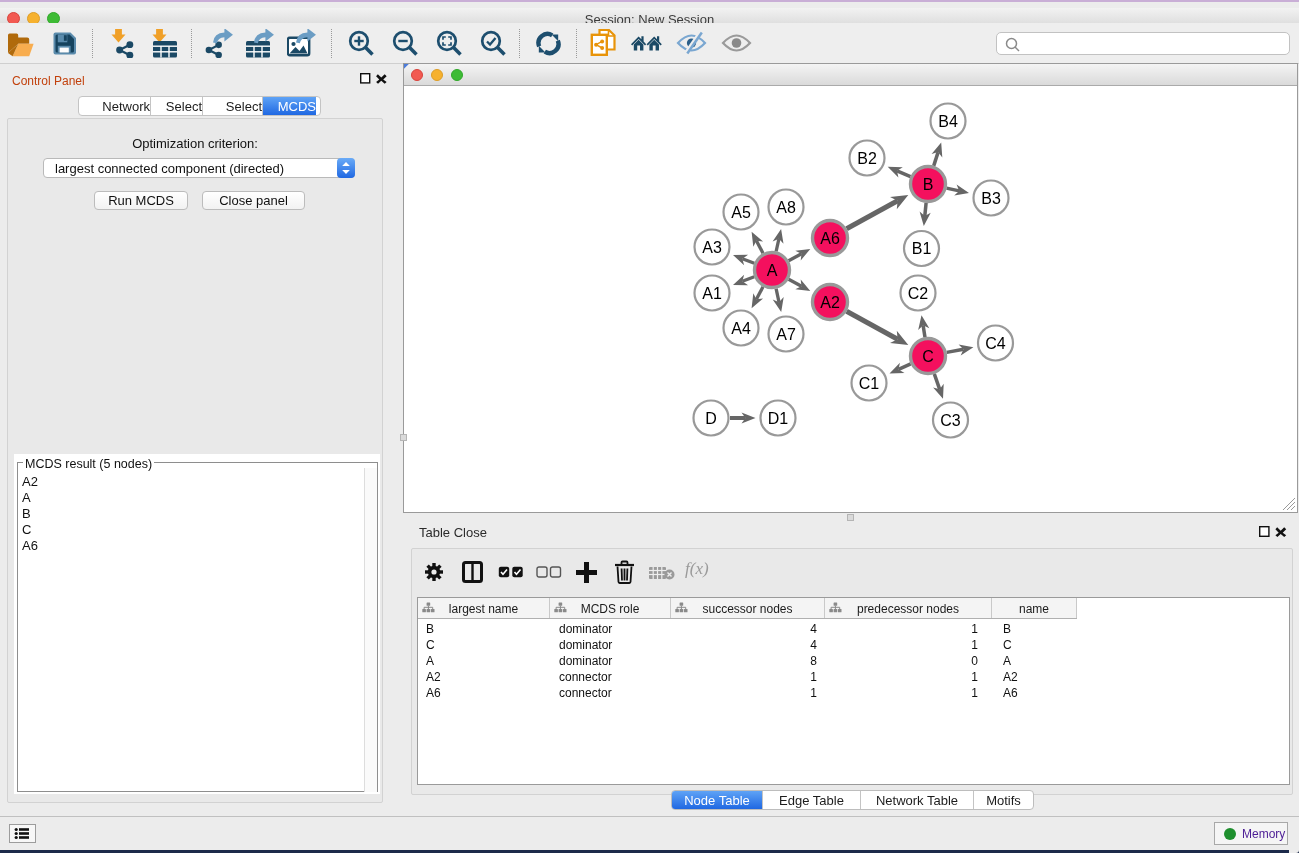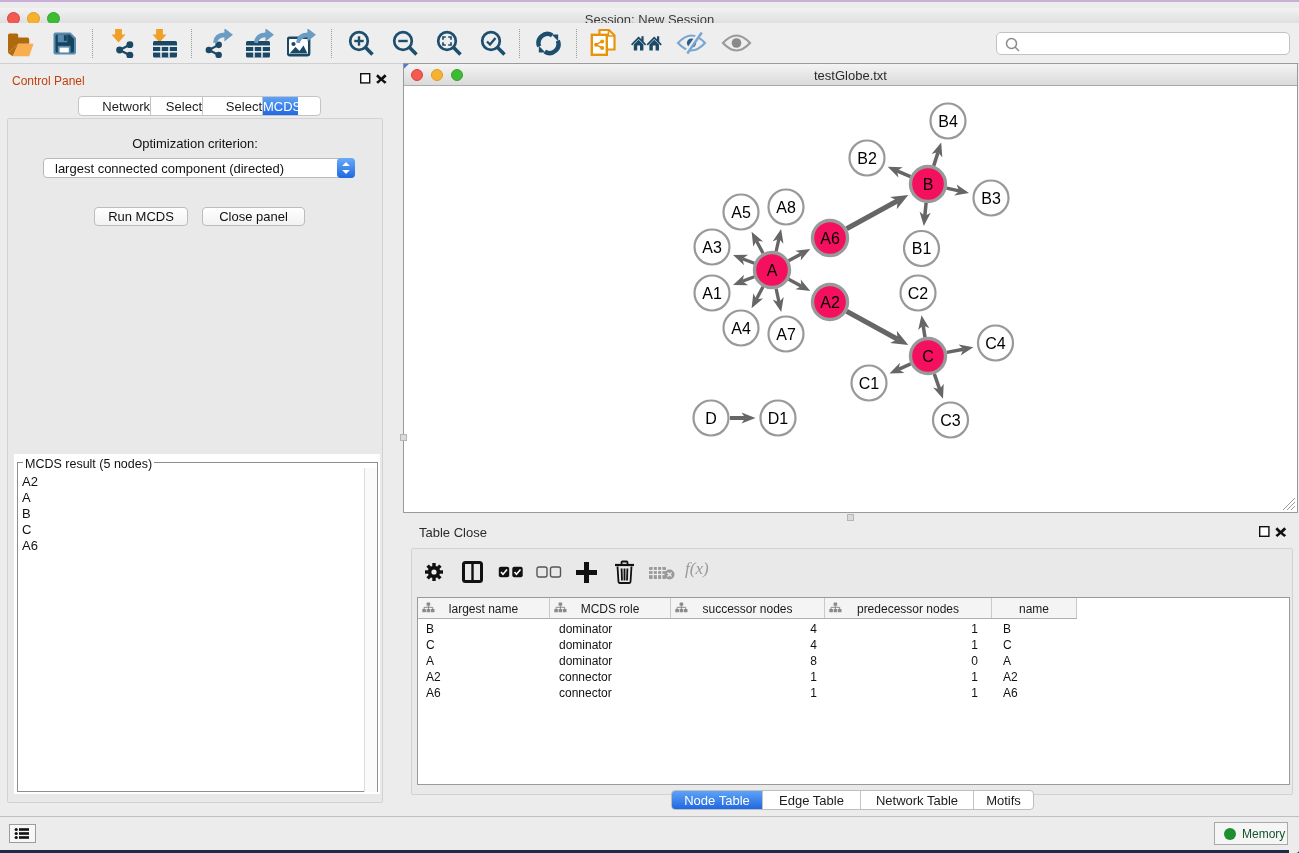--- a/index.html
+++ b/index.html
@@ -26,21 +26,21 @@
 .tab { font-size:13px; color:#1c1c1c; text-align:right; line-height:19px; border-right:1px solid #c4c4c4; }
 .tab:last-child { border-right:none; }
 .tab.sel { background:linear-gradient(#5fa3f6,#2068e2); color:#fff; }
 #optlabel { left:0; top:136px; width:390px; text-align:center; font-size:13px; color:#111; }
 #dropdown { left:43px; top:157.5px; width:312px; height:20px; background:#ffffff;
   border:1px solid #b9b9b9; border-radius:4px; font-size:13px; color:#111; }
 #dropdown .dtext { position:absolute; left:11px; top:2px; }
 #dropdown .spin { position:absolute; right:-1px; top:-1px; width:18px; height:20px; border-radius:4px;
   background:linear-gradient(#6aabf7,#2068e2); }
 .btn { position:absolute; height:19px; background:linear-gradient(#ffffff,#f2f2f2); border:1px solid #bcbcbc;
-  border-radius:4px; font-size:13px; color:#111; text-align:center; line-height:18px;margin-top:16px; }
+  border-radius:4px; font-size:13px; color:#111; text-align:center; line-height:18px; }
 
 #mcdsbox { left:14px; top:454px; width:366px; height:340px; background:#ffffff; }
 #mcdsborder { left:17px; top:462px; width:361px; height:330px; border:1px solid #8e8e8e; }
 #mcdslegend { left:23px; top:456.5px; font-size:12.5px; color:#111; background:#fff; padding:0 2px; }
 #mcdslist { left:22px; top:474px; font-size:13px; color:#111; line-height:16px; }
 #mcdsscroll { left:363.5px; top:468px; width:13px; height:324px; background:#fafafa; border-left:1px solid #ddd; }
 
 #netwin { left:403px; top:63px; width:895px; height:450px; border:1px solid #9a9a9a; background:#fff; }
 #nettitle { left:0; top:0; width:893px; height:22px; background:linear-gradient(#f4f4f4,#dadada);
   border-bottom:1px solid #aaaaaa; }
@@ -60,21 +60,21 @@
 
 #bottomtabs { left:671px; top:790px; height:20px; display:flex; border:1px solid #bdbdbd;
   border-radius:4px; background:#fff; overflow:hidden; }
 .btab { font-size:13px; color:#1c1c1c; text-align:center; line-height:19px; border-right:1px solid #c4c4c4; }
 .btab:last-child { border-right:none; }
 .btab.sel { background:linear-gradient(#5fa3f6,#2068e2); color:#fff; }
 
 #statusbar { left:0; top:816px; width:1299px; height:34px; background:#ececec; border-top:1px solid #c0c0c0; }
 #listbtn { left:9px; top:824px; width:27px; height:19px; background:#f7f7f7; border:1px solid #9c9c9c; }
 #membtn { left:1214px; top:822px; width:74px; height:23px; background:#f5f5f5; border:1px solid #a8a8a8;
-  font-size:12px; color:#14532d; }
+  font-size:12px; color:#4c1d95; }
 #darkband { left:0; top:850px; width:1299px; height:3px; background:#1c2a4a; }
 </style>
 </head>
 <body>
 <div id="purpletop" class="abs"></div>
 <div id="titlebar" class="abs">
   <div class="tl abs" style="left:7px;top:3.5px;background:#f25a52;border:1px solid #d8433c;"></div>
   <div class="tl abs" style="left:27px;top:3.5px;background:#f6b12e;border:1px solid #dd9d27;"></div>
   <div class="tl abs" style="left:47px;top:3.5px;background:#3ebb35;border:1px solid #30a82a;"></div>
   <div class="t">Session: New Session</div>
@@ -221,21 +221,21 @@
 <div id="cp-title" class="abs">Control Panel</div>
 <svg class="abs" style="left:360px;top:73px" width="28" height="11" viewBox="0 0 28 11">
   <rect x="0.7" y="0.7" width="9" height="9.2" fill="#fff" stroke="#111" stroke-width="1.4"></rect>
   <path d="M18.2 1.2 L21.7 4.7 L25.2 1.2 L27.2 3.2 L23.7 6.7 L27.2 9.2 L25.2 11 L21.7 8 L18.4 11 L16.4 9.2 L19.7 6.7 L16.4 3.2 Z" fill="#111" transform="scale(0.98)"></path>
 </svg>
 <div id="cp-panel" class="abs"></div>
 <div id="tabbar" class="abs">
   <div class="tab" style="width:72px">Network</div>
   <div class="tab" style="width:52px">Select</div>
   <div class="tab" style="width:60px">Select</div>
-  <div class="tab sel" style="width:35px">MCDS</div>
+  <div class="tab sel" style="width:53px">MCDS</div>
 </div>
 <div id="optlabel" class="abs">Optimization criterion:</div>
 <div id="dropdown" class="abs">
   <div class="dtext">largest connected component (directed)</div>
   <div class="spin">
     <svg width="18" height="20" viewBox="0 0 18 20">
       <path d="M5.2 8 L9 4 L12.8 8 Z" fill="#fff"></path>
       <path d="M5.2 12 L9 16 L12.8 12 Z" fill="#fff"></path>
     </svg>
   </div>
@@ -246,21 +246,20 @@
 <div id="mcdsborder" class="abs"></div>
 <div id="mcdslegend" class="abs">MCDS result (5 nodes)</div>
 <div id="mcdslist" class="abs">A2<br>A<br>B<br>C<br>A6</div>
 <div id="mcdsscroll" class="abs"></div>
 
 <div id="netwin" class="abs">
   <div id="nettitle" class="abs">
     <div class="tls abs" style="left:7px;top:5px;background:#f25a52;border:1px solid #d8433c;"></div>
     <div class="tls abs" style="left:27px;top:5px;background:#f6b12e;border:1px solid #dd9d27;"></div>
     <div class="tls abs" style="left:47px;top:5px;background:#3ebb35;border:1px solid #30a82a;"></div>
-    <div class="t">testGlobe.txt</div>
   </div>
   <svg class="abs" style="left:0;top:0" width="8" height="8">
       <path d="M0 0 L8 0 L0 8 Z" fill="#3a6fd8" opacity="0.9" transform="scale(0.6)"></path>
     </svg>
   <svg id="graphsvg" width="893" height="425">
   <g font-family="Liberation Sans, sans-serif">
 <line x1="349.3" y1="189.8" x2="337.4" y2="194.3" stroke="#666666" stroke-width="3.3"></line>
 <polygon points="328.0,197.9 339.1,187.7 337.4,194.3 343.1,198.2" fill="#666666"></polygon>
 <line x1="349.3" y1="176.2" x2="337.4" y2="171.7" stroke="#666666" stroke-width="3.3"></line>
 <polygon points="328.0,168.1 343.1,167.8 337.4,171.7 339.1,178.3" fill="#666666"></polygon>

